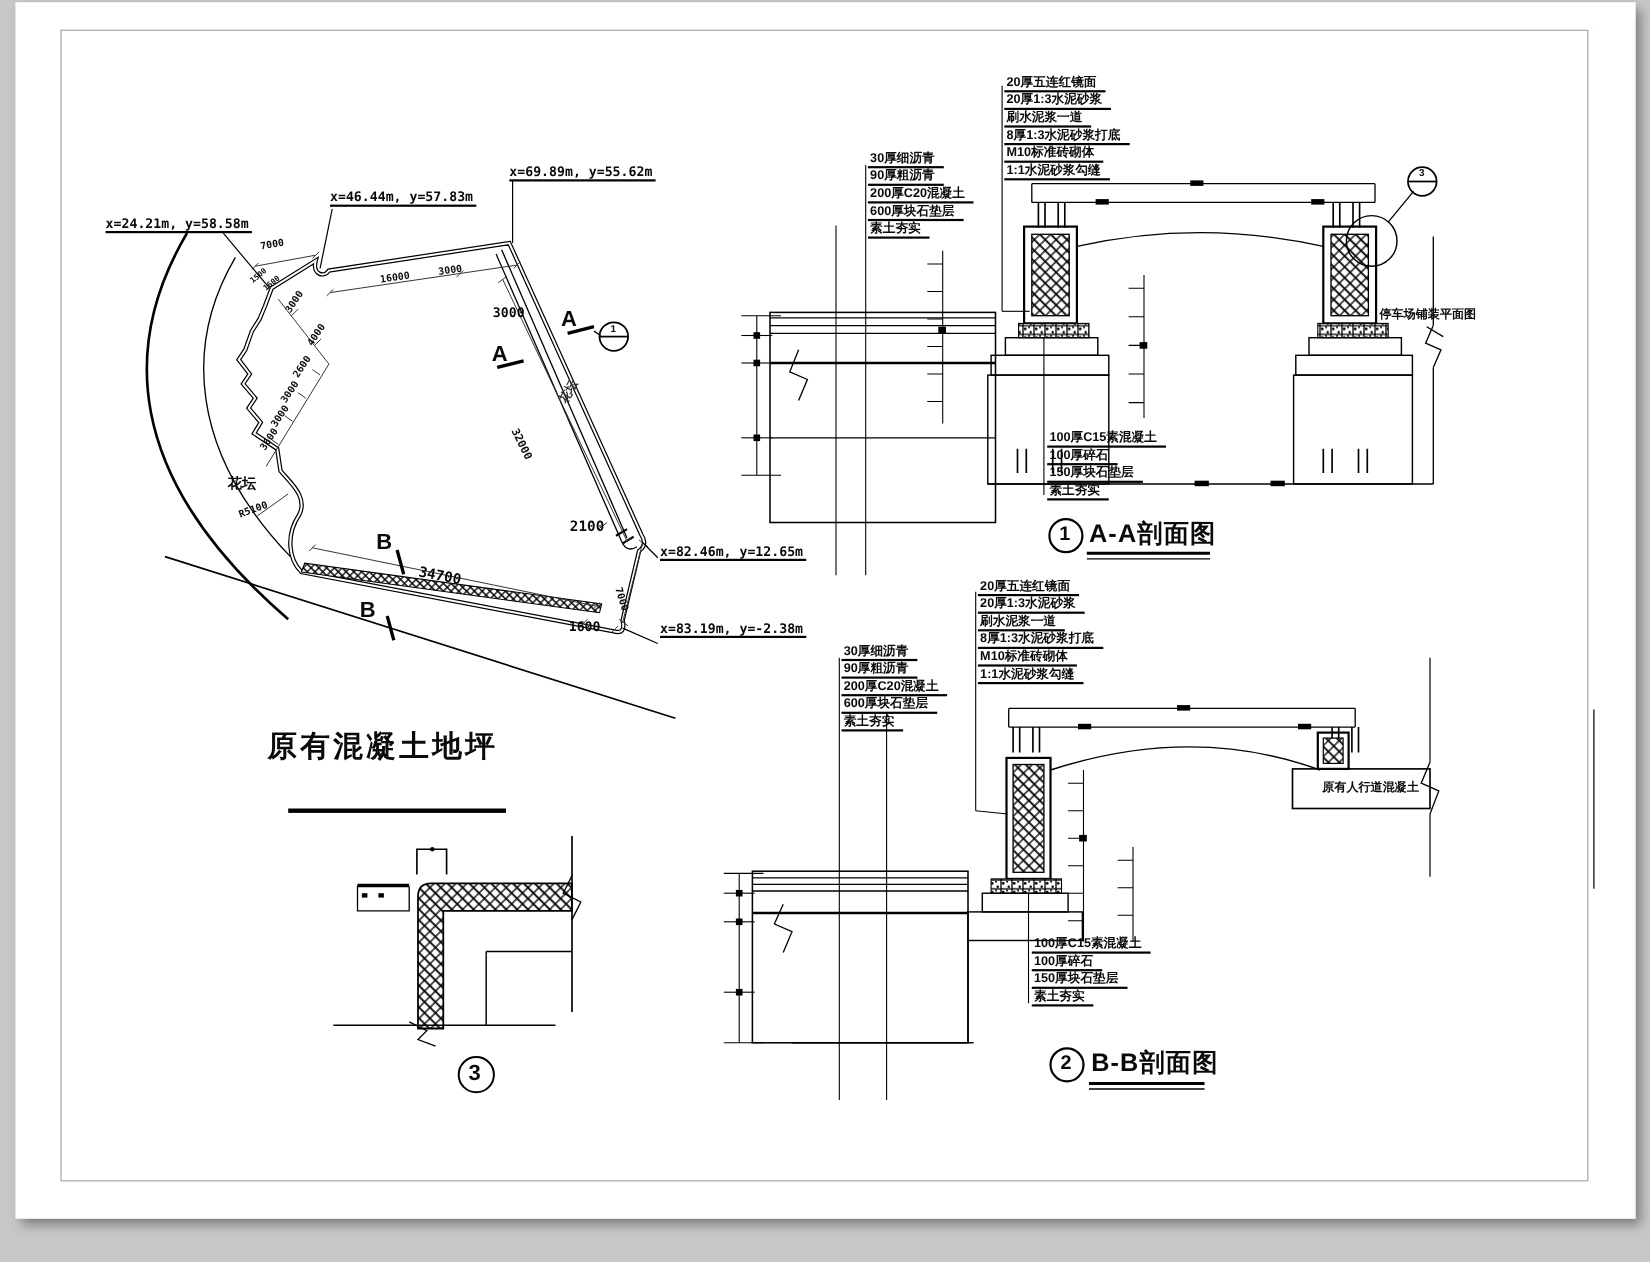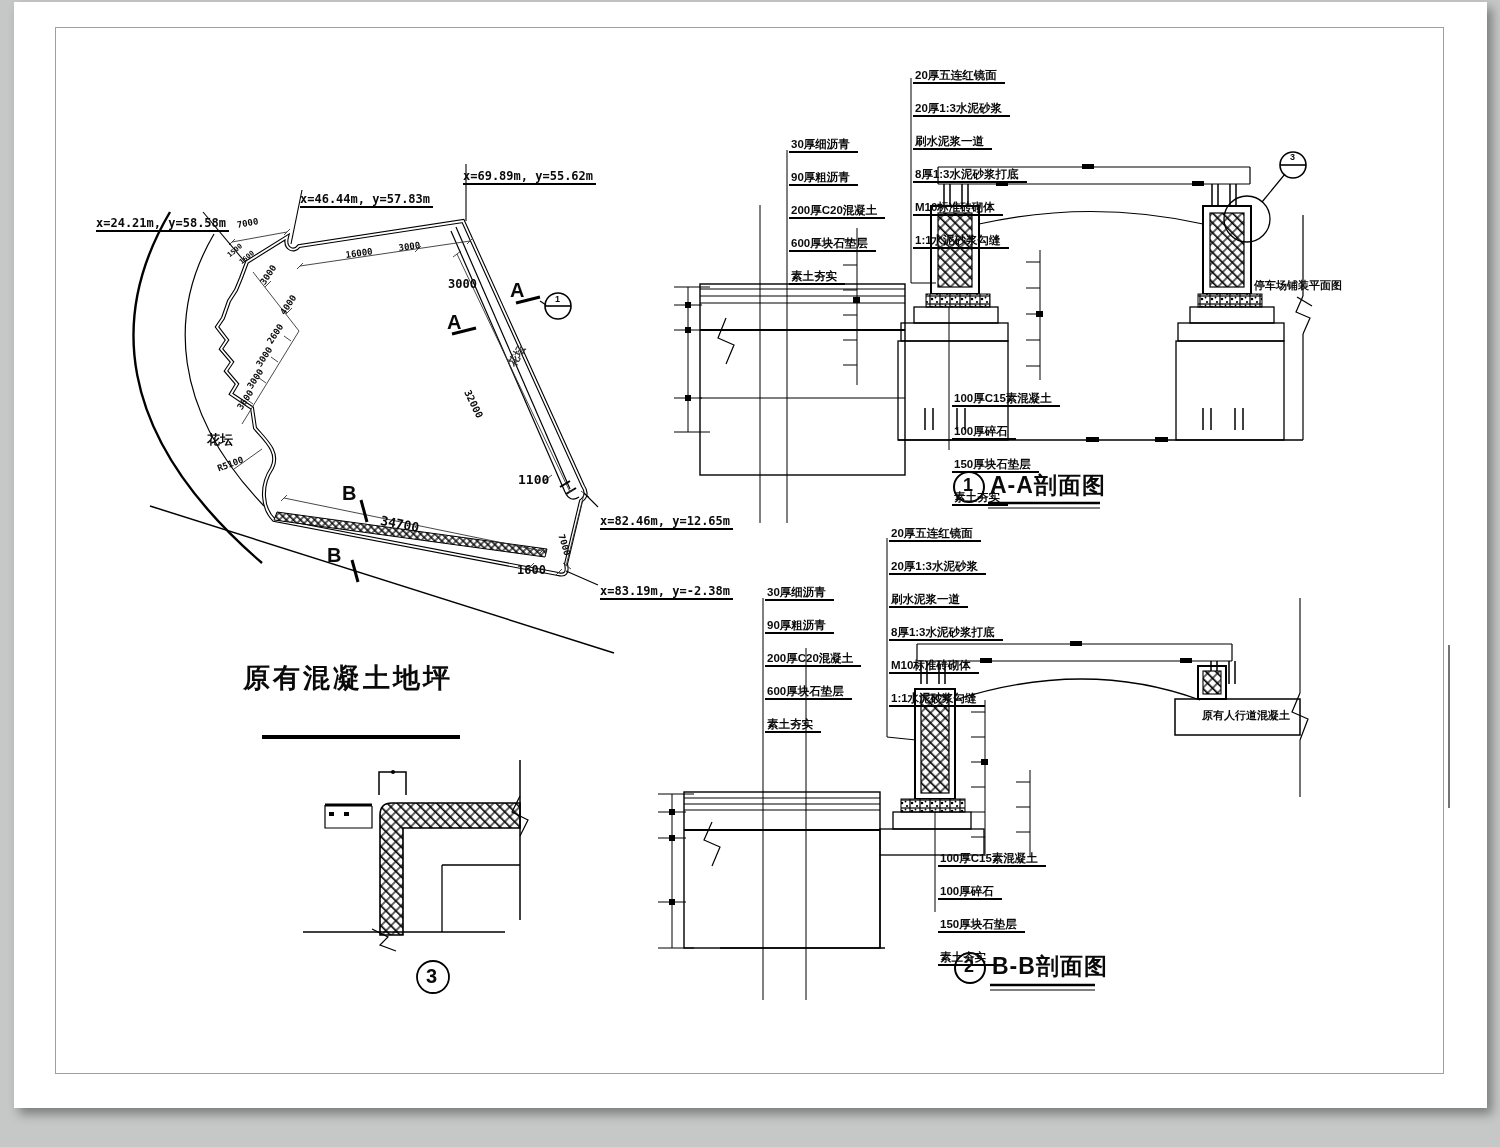--- a/index.html
+++ b/index.html
@@ -4,27 +4,27 @@
 <style>
   html,body{margin:0;padding:0;background:#c6c8c7;}
   #canvas{position:relative;width:1500px;height:1147px;overflow:hidden;
           font-family:"Liberation Sans","DejaVu Sans",sans-serif;}
   .sheet{position:absolute;left:14px;top:2px;width:1473px;height:1106px;background:#ffffff;
          box-shadow:5px 6px 10px rgba(0,0,0,.38);}
   .frame{position:absolute;left:55px;top:27px;width:1387px;height:1045px;border:1px solid #9aa0a3;}
   svg.art{position:absolute;left:0;top:0;}
   .lbl{position:absolute;color:#0a0a0a;white-space:nowrap;transform-origin:left top;}
   .mono{font-family:"DejaVu Sans Mono","Liberation Mono",monospace;}
-  .coord{font-size:12px;font-weight:700;border-bottom:2px solid #000;padding:0 3px 0 0;margin-top:20px;}
+  .coord{font-size:12px;font-weight:700;border-bottom:2px solid #000;padding:0 3px 0 0;}
   .dim{font-size:9px;font-weight:700;}
   .dimbig{font-size:13px;font-weight:700;}
   .marker{font-size:20px;font-weight:700;}
   .stack{position:absolute;display:flex;flex-direction:column;align-items:flex-start;}
   .co{font-size:11.5px;font-weight:700;line-height:12px;border-bottom:2px solid #000;
-      padding:0 8px 1px 2px;margin-bottom:18px;color:#0a0a0a;white-space:nowrap;}
+      padding:0 8px 1px 2px;margin-bottom:1px;color:#0a0a0a;white-space:nowrap;}
   .sec-title{font-size:23px;font-weight:700;letter-spacing:1px;}
   .sec-num{font-size:18px;font-weight:700;}
   .plan-title{font-size:27px;font-weight:700;letter-spacing:3px;}
   .bar{position:absolute;background:#000;}
   .small-cn{font-size:13px;font-weight:600;}
   .exist{font-size:11px;font-weight:700;}
   .bub{font-size:9px;font-weight:700;}
   .wm{font-size:44px;font-weight:700;letter-spacing:8px;color:#d4d4d4;}
 </style>
 </head>
@@ -319,21 +319,21 @@
   <span class="lbl mono coord" style="left:300px;top:172px">x=46.44m, y=57.83m</span>
   <span class="lbl mono coord" style="left:463px;top:149px">x=69.89m, y=55.62m</span>
   <span class="lbl mono coord" style="left:600px;top:494px">x=82.46m, y=12.65m</span>
   <span class="lbl mono coord" style="left:600px;top:564px">x=83.19m, y=-2.38m</span>
 
   <span class="lbl mono dim" style="left:236px;top:220px;transform:rotate(-10deg)">7000</span>
   <span class="lbl mono dim" style="left:345px;top:250px;transform:rotate(-8deg)">16000</span>
   <span class="lbl mono dim" style="left:398px;top:243px;transform:rotate(-8deg)">3000</span>
   <span class="lbl mono dimbig" style="left:448px;top:277px;font-size:12px">3000</span>
   <span class="lbl mono dim" style="left:472px;top:388px;transform:rotate(64deg);font-size:10px">32000</span>
-  <span class="lbl mono dimbig" style="left:518px;top:472px">1100</span>
+  <span class="lbl mono dimbig" style="left:518px;top:472px">2100</span>
   <span class="lbl mono dimbig" style="left:382px;top:513px;transform:rotate(11deg)">34700</span>
   <span class="lbl mono dimbig" style="left:517px;top:563px;font-size:12px">1600</span>
   <span class="lbl mono dim" style="left:566px;top:533px;transform:rotate(73deg)">7000</span>
   <span class="lbl mono dim" style="left:216px;top:464px;transform:rotate(-20deg)">R5100</span>
   <span class="lbl mono dim" style="left:258px;top:281px;transform:rotate(-56deg)">3000</span>
   <span class="lbl mono dim" style="left:278px;top:311px;transform:rotate(-56deg)">4000</span>
   <span class="lbl mono dim" style="left:265px;top:340px;transform:rotate(-56deg)">2600</span>
   <span class="lbl mono dim" style="left:254px;top:363px;transform:rotate(-56deg)">3000</span>
   <span class="lbl mono dim" style="left:245px;top:385px;transform:rotate(-56deg)">3000</span>
   <span class="lbl mono dim" style="left:235px;top:406px;transform:rotate(-56deg)">3600</span>

